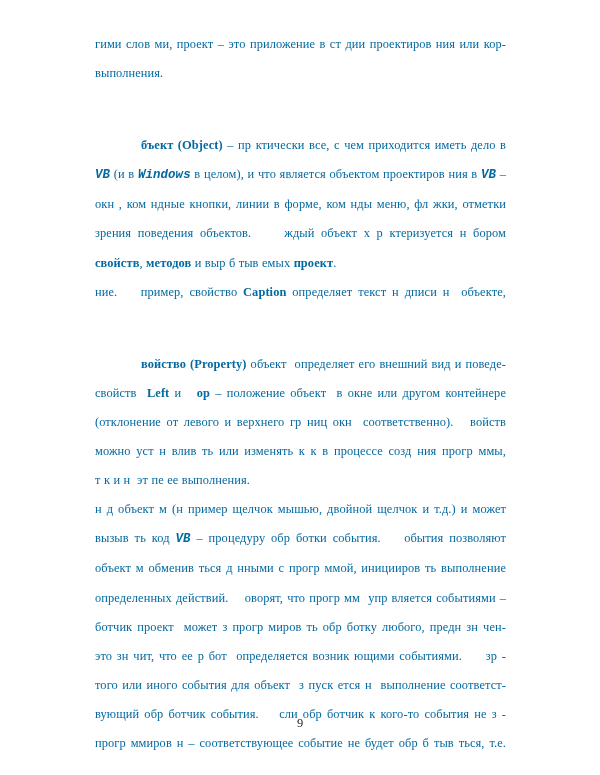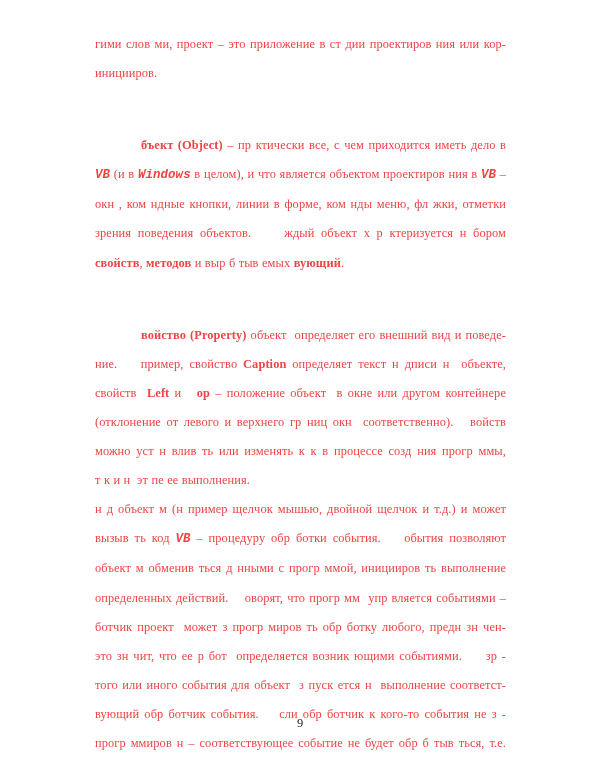--- a/index.html
+++ b/index.html
@@ -34,21 +34,21 @@
 
   .para {
     margin: 0;
     padding: 0;
     text-align: justify;
     text-justify: inter-word;
     font-size: 12.4px;
     line-height: 29.1px;
     letter-spacing: 0.1px;
     word-spacing: 0.2px;
-    color: #ef4444;
+    color: #0369a1;
   }
 
   
   .line {
     display: block;
     text-align: justify;
     text-align-last: justify;
     white-space: pre-wrap;
   }
   .line.last {
@@ -79,32 +79,32 @@
     color: #1c1c1c;
   }
 </style>
 </head>
 <body>
 
 <div id="page">
   <div id="text-column">
       <p class="para">
         <span class="line"><span>гими слов ми, проект – это приложение в ст дии проектиров ния или кор-</span></span>
-        <span class="line last"><span>иницииров.</span></span>
+        <span class="line last"><span>выполнения.</span></span>
       </p>
       <p class="para">
         <span class="line indent"><span class="b">бъект (Object)</span><span> – пр ктически все, с чем приходится иметь дело в</span></span>
         <span class="line"><span class="bi">VB</span><span> (и в </span><span class="bi">Windows</span><span> в целом), и что является объектом проектиров ния в </span><span class="bi">VB</span><span> –</span></span>
         <span class="line"><span>окн , ком ндные кнопки, линии в форме, ком нды меню, фл жки, отметки</span></span>
         <span class="line"><span>зрения поведения объектов.     ждый объект х р ктеризуется н бором</span></span>
-        <span class="line last"><span class="b">свойств</span><span>, </span><span class="b">методов</span><span> и выр б тыв емых </span><span class="b">вующий</span><span>.</span></span>
+        <span class="line last"><span class="b">свойств</span><span>, </span><span class="b">методов</span><span> и выр б тыв емых </span><span class="b">проект</span><span>.</span></span>
       </p>
       <p class="para">
+        <span class="line"><span>ние.    пример, свойство </span><span class="b">Caption</span><span> определяет текст н дписи н  объекте,</span></span>
         <span class="line indent"><span class="b">войство (Property)</span><span> объект  определяет его внешний вид и поведе-</span></span>
-        <span class="line"><span>ние.    пример, свойство </span><span class="b">Caption</span><span> определяет текст н дписи н  объекте,</span></span>
         <span class="line"><span>свойств  </span><span class="b">Left</span><span> и   </span><span class="b">ор</span><span> – положение объект  в окне или другом контейнере</span></span>
         <span class="line"><span>(отклонение от левого и верхнего гр ниц окн  соответственно).   войств</span></span>
         <span class="line"><span>можно уст н влив ть или изменять к к в процессе созд ния прогр ммы,</span></span>
         <span class="line last"><span>т к и н  эт пе ее выполнения.</span></span>
       </p>
       <p class="para">
         <span class="line"><span>н д объект м (н пример щелчок мышью, двойной щелчок и т.д.) и может</span></span>
         <span class="line"><span>вызыв ть код </span><span class="bi">VB</span><span> – процедуру обр ботки события.    обытия позволяют</span></span>
         <span class="line"><span>объект м обменив ться д нными с прогр ммой, иницииров ть выполнение</span></span>
         <span class="line"><span>определенных действий.    оворят, что прогр мм  упр вляется событиями –</span></span>

